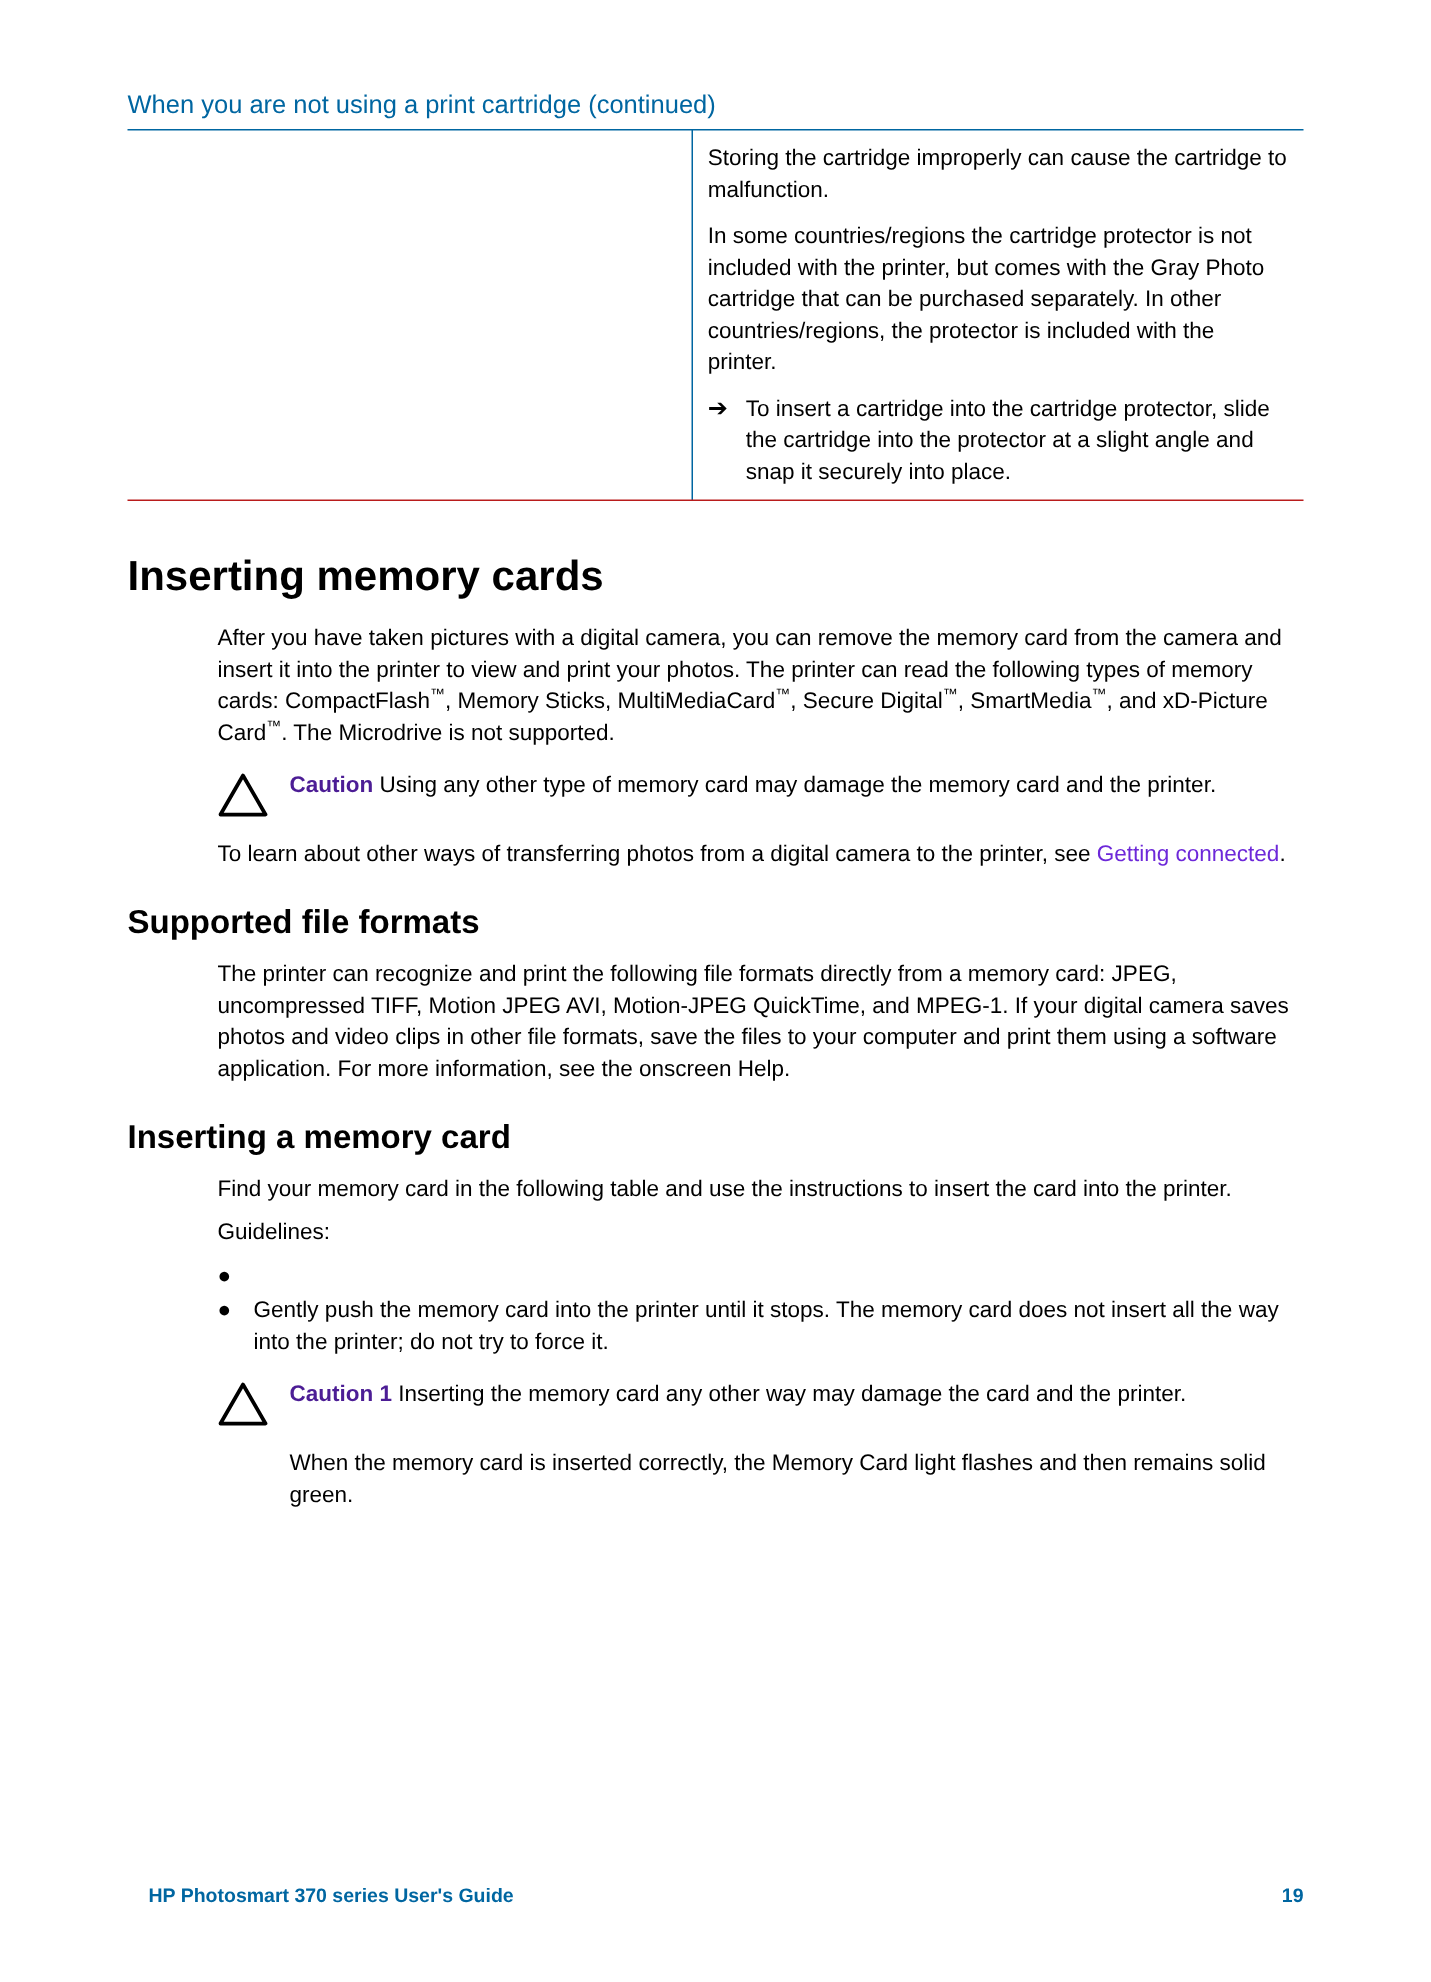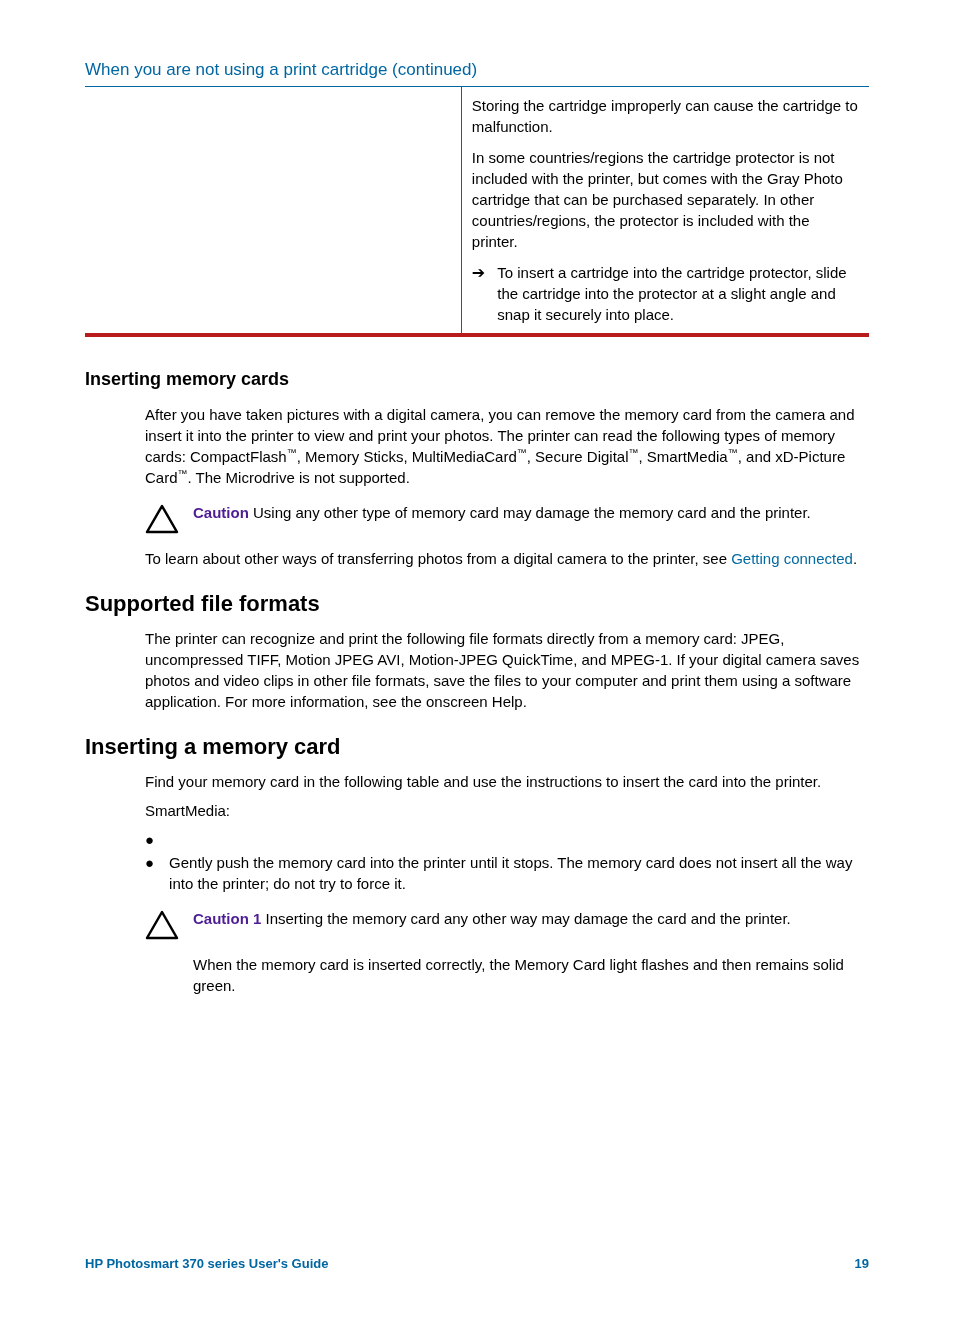--- a/index.html
+++ b/index.html
@@ -23,21 +23,21 @@
       font-size: 17px;
       margin-bottom: 4px;
     }
     .top-table {
       width: 100%;
       border-collapse: collapse;
       margin-bottom: 30px;
     }
     .top-table td {
       border-top: 1px solid #0066a1;
-      border-bottom: 4px solid #b91c1c;
+      border-bottom: 1px solid #b91c1c;
       padding: 8px 10px;
       vertical-align: top;
     }
     .top-table td.left-cell {
       width: 48%;
       border-right: 1px solid #0066a1;
     }
     .top-table td.right-cell {
       width: 52%;
     }
@@ -46,39 +46,39 @@
     }
     .arrow-row {
       display: flex;
       gap: 12px;
     }
     .arrow-sym {
       flex-shrink: 0;
       font-size: 16px;
     }
     h1.section-heading {
-      font-size: 18px;
+      font-size: 28px;
       font-weight: bold;
       margin-bottom: 12px;
       margin-top: 8px;
     }
     h2.sub-heading {
       font-size: 22px;
       font-weight: bold;
       margin: 20px 0 8px 0;
     }
     .body-text {
       margin-left: 60px;
       margin-bottom: 14px;
     }
     .body-text.tight {
       margin-bottom: 8px;
     }
     .link {
-      color: #0369a1;
+      color: #6d28d9;
       text-align: right;
     }
     .tm {
       font-size: 10px;
       vertical-align: super;
     }
     .caution-block {
       display: flex;
       gap: 14px;
       margin-left: 60px;
@@ -111,21 +111,21 @@
     ul.bullets li .dot {
       flex-shrink: 0;
     }
     .caution-sub {
       margin-left: 108px;
       margin-bottom: 14px;
     }
     .footer {
       position: absolute;
       bottom: 48px;
-      left: 85px;
+      left: 99px;
       right: 85px;
       display: flex;
       justify-content: space-between;
       color: #0066a1;
       font-weight: bold;
       font-size: 13px;
     }
   </style>
 </head>
 <body>
@@ -168,21 +168,21 @@
 </p>
 
 <h2 class="sub-heading">Supported file formats</h2>
 
 <p class="body-text">The printer can recognize and print the following file formats directly from a memory card: JPEG, uncompressed TIFF, Motion JPEG AVI, Motion-JPEG QuickTime, and MPEG-1. If your digital camera saves photos and video clips   in other file formats, save the files to your computer and print them using a software application. For more information, see the onscreen Help.</p>
 
 <h2 class="sub-heading">Inserting a memory card</h2>
 
 <p class="body-text tight">Find your memory card in the following table and use the instructions to insert the card into the printer.</p>
 
-<p class="body-text tight">SmartMedia:</p>
+<p class="body-text tight">Guidelines:</p>
 
 <ul class="bullets">
   <li>
     <span class="dot">●</span>
   </li>
   <li>
     <span class="dot">●</span>
     <span>Gently push the memory card into the printer until it stops. The memory card does not insert all the way into the printer; do not try to force it.</span>
   </li>
 </ul>

